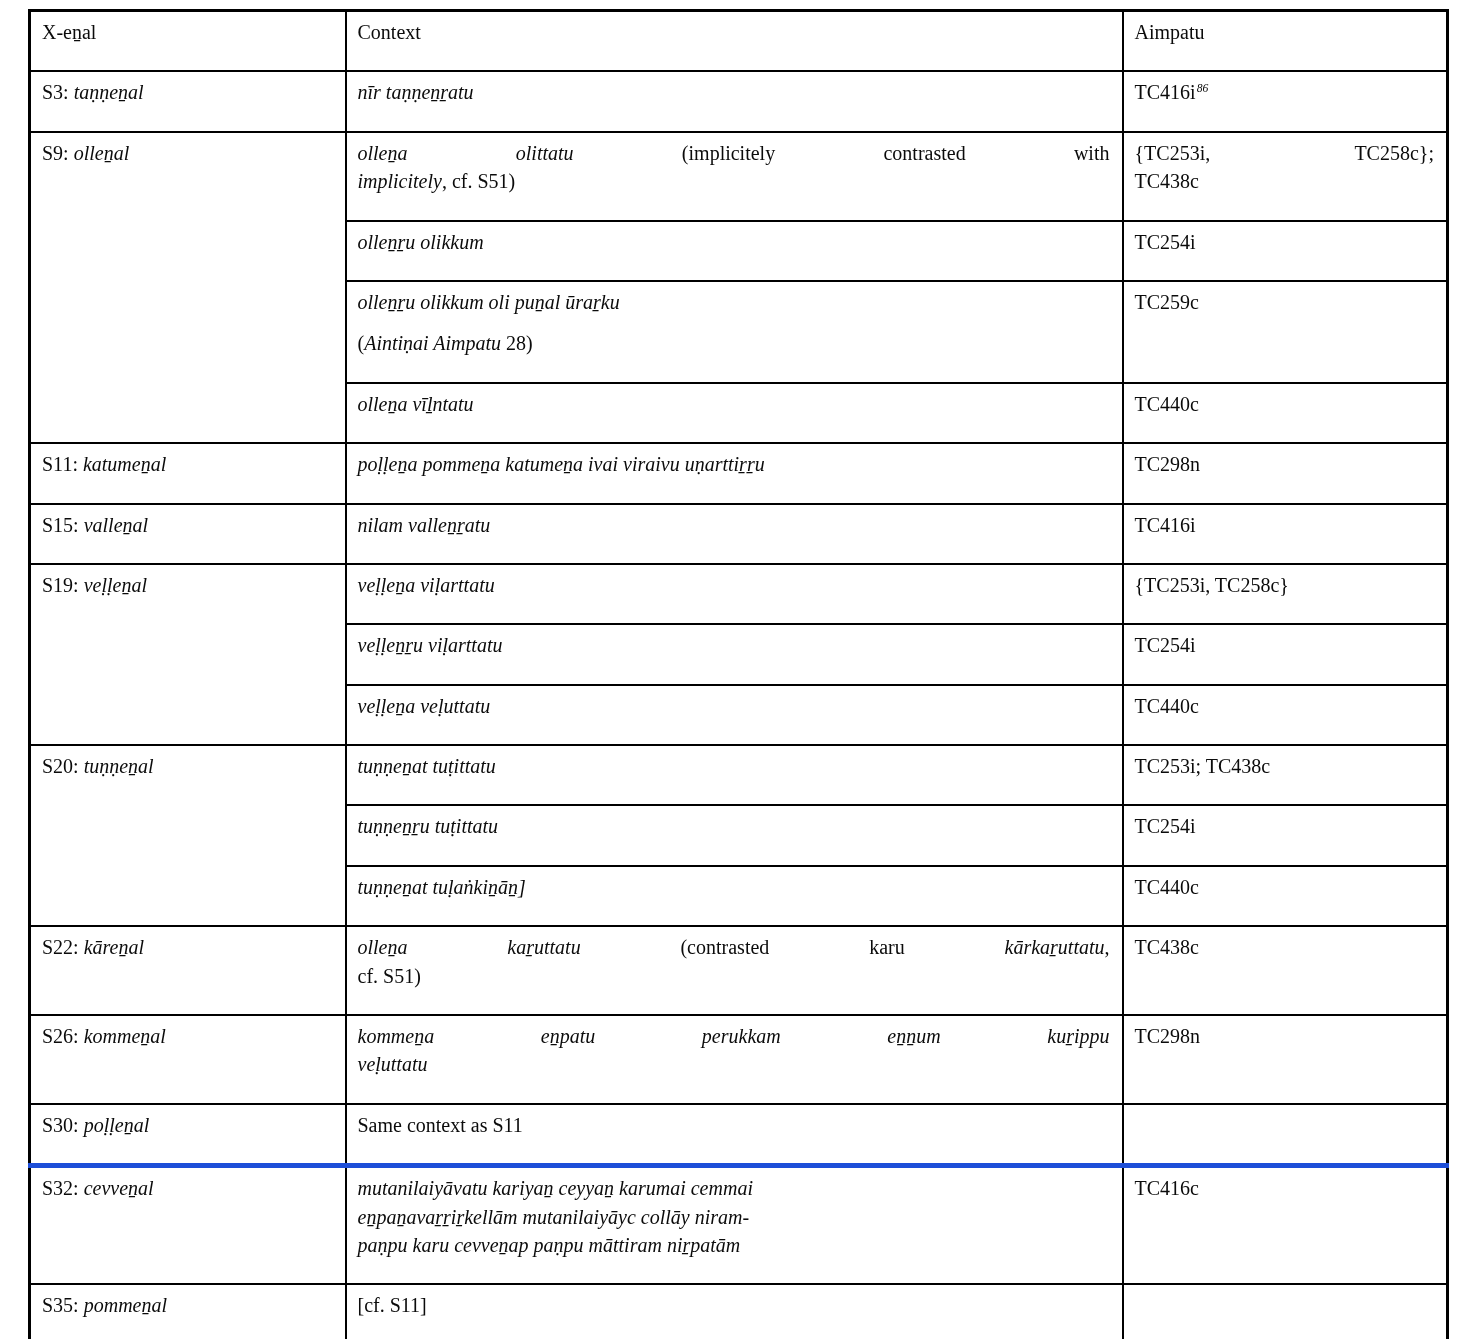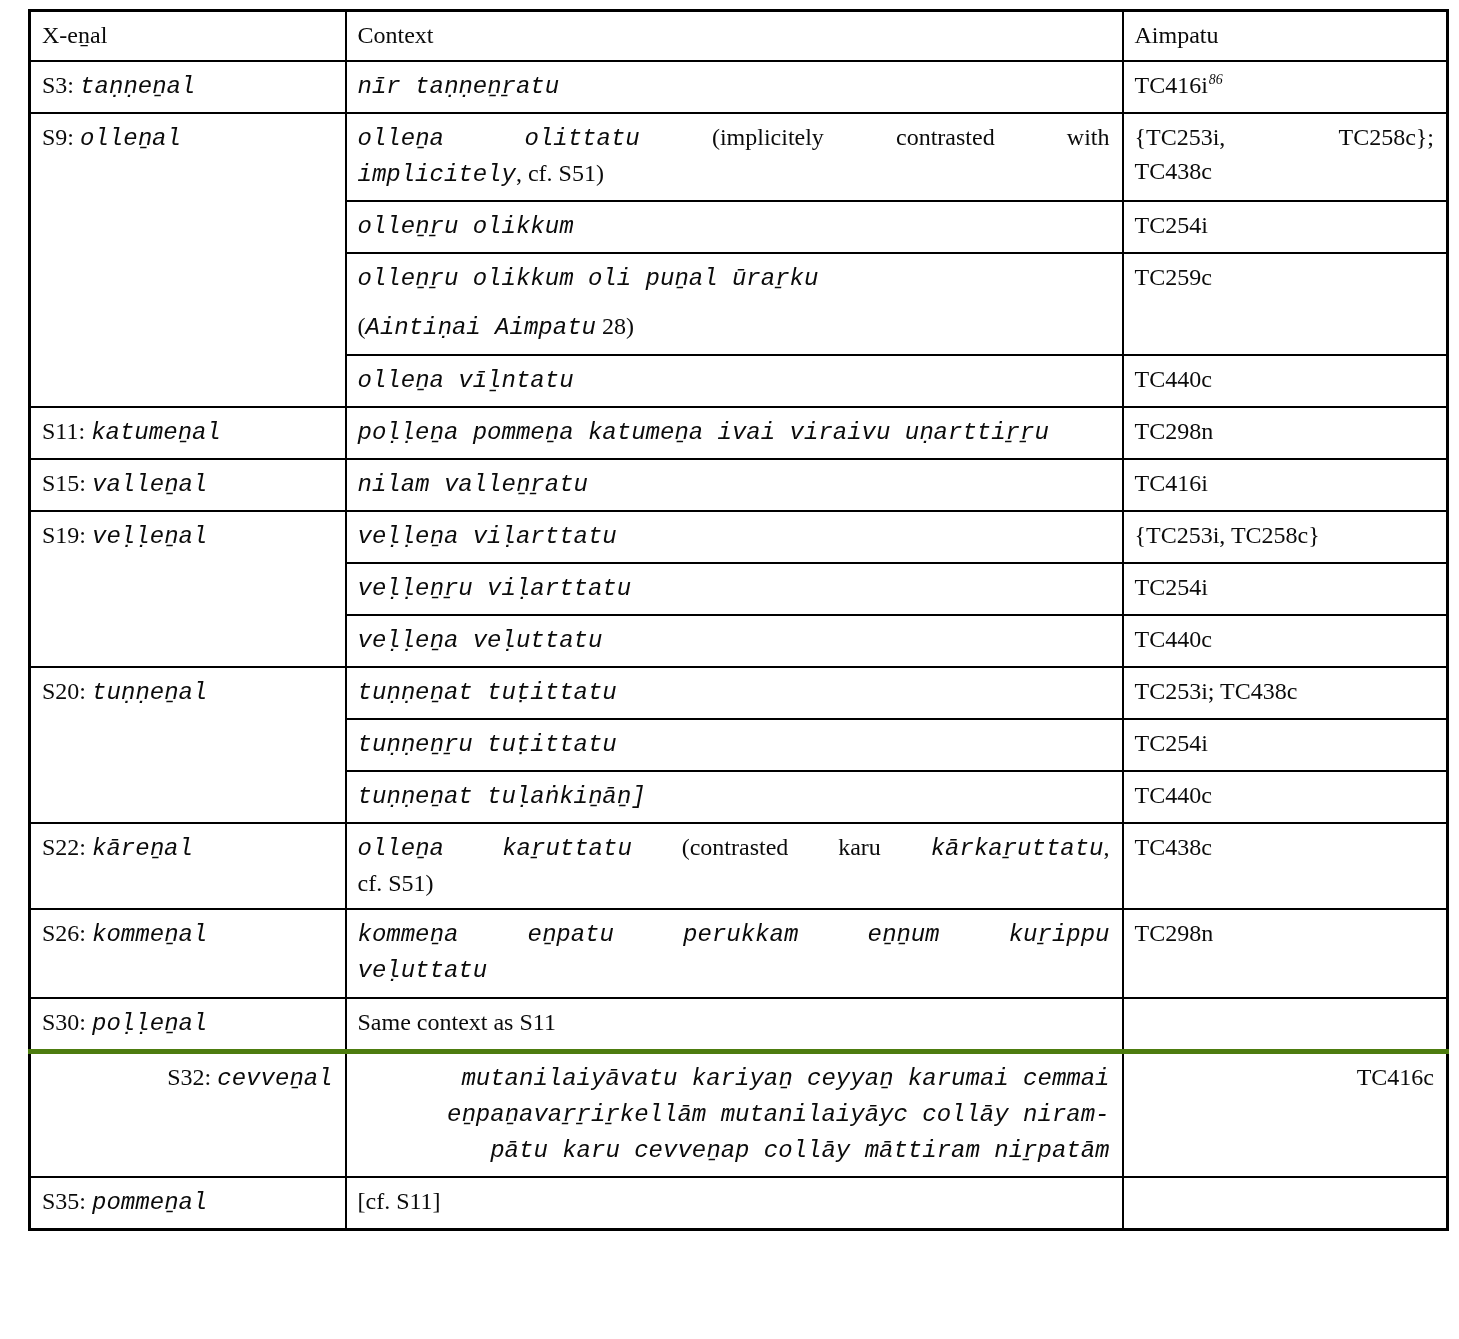--- a/index.html
+++ b/index.html
@@ -20,36 +20,36 @@
     width: 1418px;
     border: 3px solid #000;
     background: #ffffff;
   }
   col.c1 { width: 316px; }
   col.c2 { width: 777px; }
   col.c3 { width: 325px; }
 
   th, td {
     border: 2px solid #000;
-    font-size: 24px;
+    font-size: 20px;
     line-height: 1.42;
     font-weight: normal;
     text-align: left;
     vertical-align: top;
-    padding: 6px 12px 8px 11px;
+    padding: 6px 12px 24px 11px;
     margin-top: 29px;
   }
 
-  tr.rule-heavy td { border-top: 5px solid #4d7c0f; text-align: right; }
+  tr.rule-heavy td { border-top: 5px solid #1d4ed8; }
 
   .line { display: block; }
   .line.j { text-align: justify; text-align-last: justify; }
   .line.gap { margin-top: 13px; }
 
-  .it { font-style: italic; font-family: Liberation Mono, monospace; }
+  .it { font-style: italic; }
 
   sup {
     font-size: 0.58em;
     vertical-align: super;
     line-height: 0;
     margin-left: 1px;
     font-style: italic;
   }
 </style>
 </head>
@@ -238,21 +238,21 @@
         <td class="cell-loc"></td>
       </tr>
 
       <tr class="rule-heavy">
         <td class="cell-xenal">
             <div class="line"><span>S32: </span><span class="it">cevveṉal</span></div>
           </td>
         <td class="cell-ctx">
             <div class="line"><span class="it">mutanilaiyāvatu kariyaṉ ceyyaṉ karumai cemmai</span></div>
             <div class="line"><span class="it">eṉpaṉavaṟṟiṟkellām mutanilaiyāyc collāy niram-</span></div>
-            <div class="line"><span class="it">pātu karu cevveṉap collāy māttiram niṟpatām</span></div>
+            <div class="line"><span class="it">paṇpu karu cevveṉap paṇpu māttiram niṟpatām</span></div>
           </td>
         <td class="cell-loc">
             <div class="line"><span>TC416c</span></div>
           </td>
       </tr>
 
       <tr>
         <td class="cell-xenal">
             <div class="line"><span>S35: </span><span class="it">pommeṉal</span></div>
           </td>

